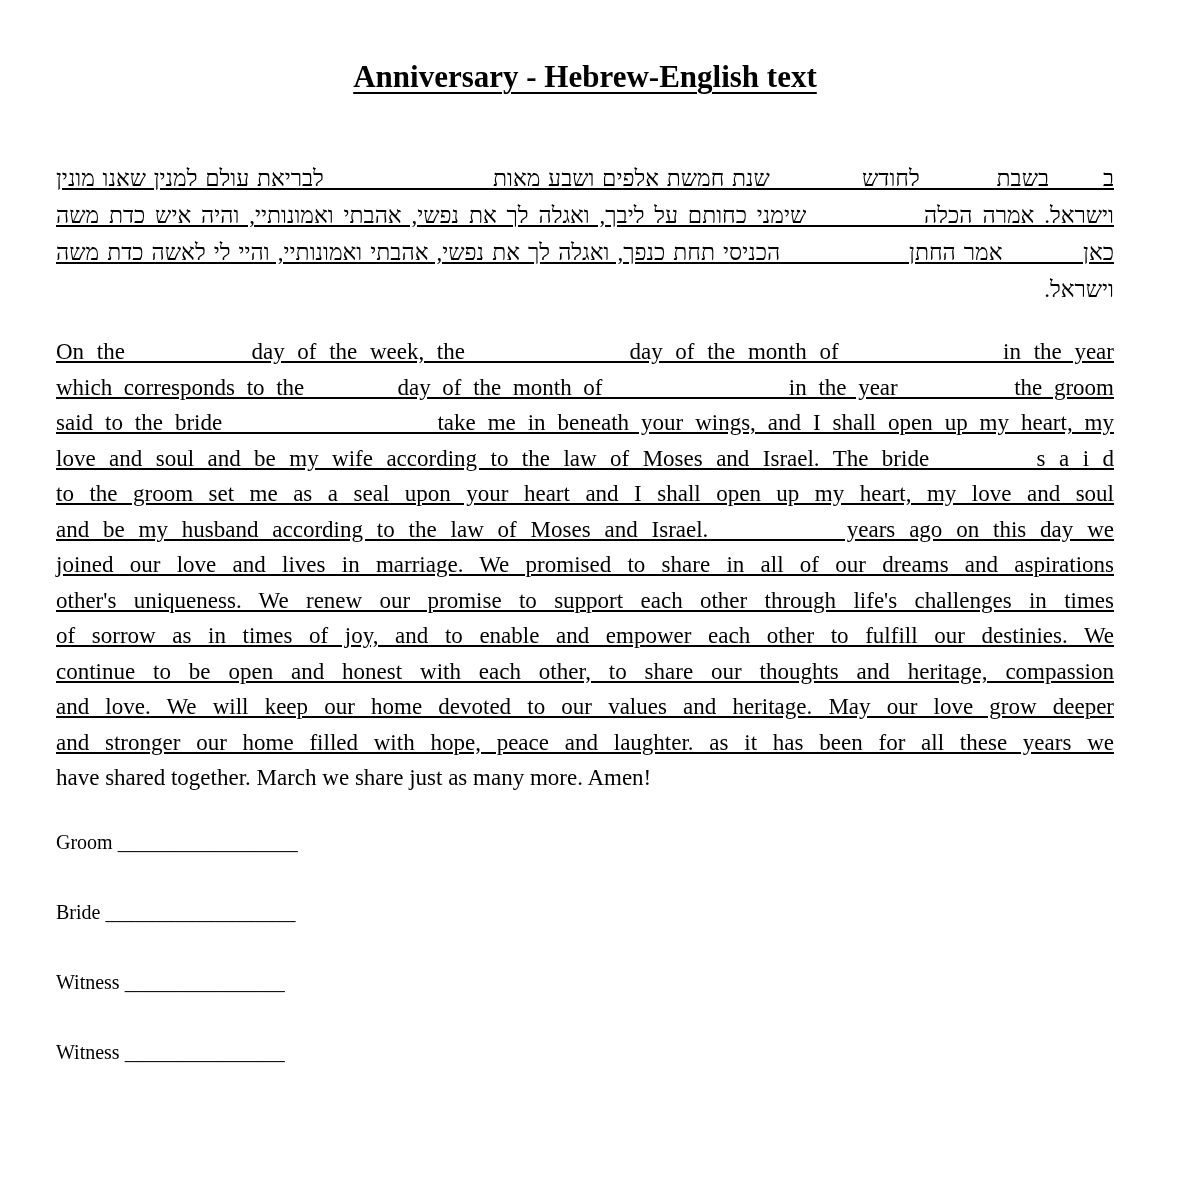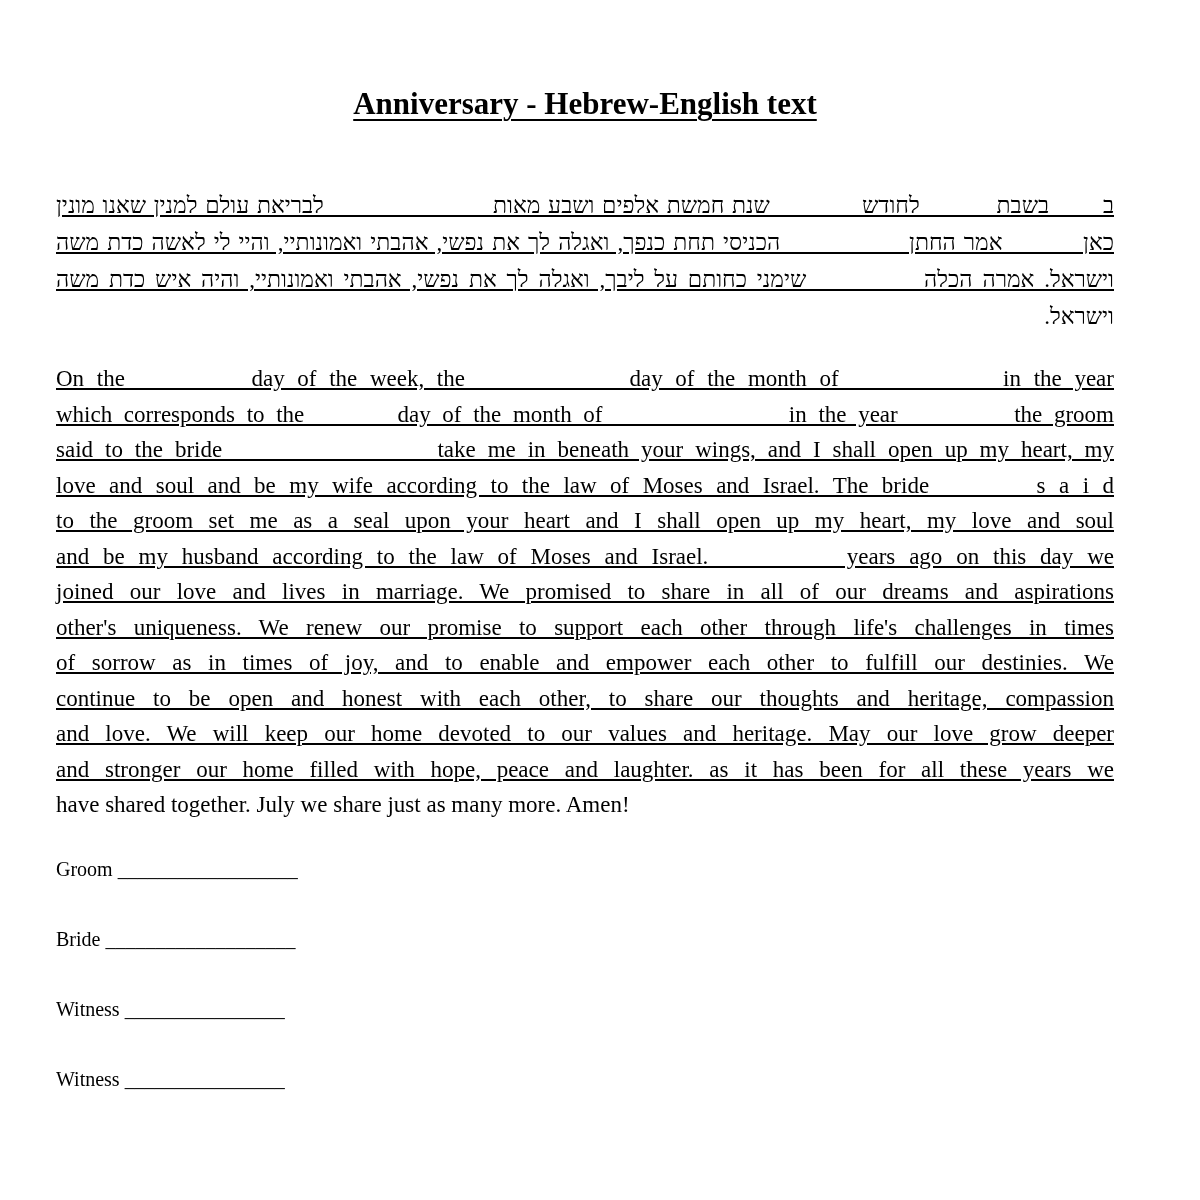--- a/index.html
+++ b/index.html
@@ -10,22 +10,23 @@
   }
   body {
     width: 1200px;
     height: 1200px;
     overflow: hidden;
   }
   .page {
     box-sizing: border-box;
     width: 1200px;
     height: 1172px;
-    padding: 85px 86px 0 56px;
+    padding: 40px 86px 0 56px;
     font-family: "Liberation Serif", "DejaVu Serif", serif;
+    margin-top: 18px;
   }
   .doc-title {
     margin: 0;
     font-size: 31px;
     line-height: 38px;
     font-weight: bold;
     text-align: center;
     text-decoration: underline;
     text-decoration-thickness: 2px;
     text-underline-offset: 5px;
@@ -72,39 +73,39 @@
 </style>
 </head>
 <body>
 
 <div class="page">
 
   <h1 class="doc-title">Anniversary - Hebrew-English text</h1>
 
   <div class="hebrew-block" dir="rtl">
     <div class="jline">ב&nbsp;&nbsp;&nbsp;&nbsp;&nbsp;&nbsp;&nbsp;בשבת&nbsp;&nbsp;&nbsp;&nbsp;&nbsp;&nbsp;&nbsp;&nbsp;&nbsp;&nbsp;לחודש&nbsp;&nbsp;&nbsp;&nbsp;&nbsp;&nbsp;&nbsp;&nbsp;&nbsp;&nbsp;&nbsp;&nbsp;שנת חמשת אלפים ושבע מאות&nbsp;&nbsp;&nbsp;&nbsp;&nbsp;&nbsp;&nbsp;&nbsp;&nbsp;&nbsp;&nbsp;&nbsp;&nbsp;&nbsp;&nbsp;&nbsp;&nbsp;&nbsp;&nbsp;&nbsp;&nbsp;&nbsp;לבריאת עולם למנין שאנו מונין</div>
+    <div class="jline">וישראל. אמרה הכלה&nbsp;&nbsp;&nbsp;&nbsp;&nbsp;&nbsp;&nbsp;&nbsp;&nbsp;&nbsp;&nbsp;&nbsp;שימני כחותם על ליבך, ואגלה לך את נפשי, אהבתי ואמונותיי, והיה איש כדת משה</div>
     <div class="jline">כאן&nbsp;&nbsp;&nbsp;&nbsp;&nbsp;&nbsp;&nbsp;&nbsp;&nbsp;&nbsp;אמר החתן&nbsp;&nbsp;&nbsp;&nbsp;&nbsp;&nbsp;&nbsp;&nbsp;&nbsp;&nbsp;&nbsp;&nbsp;&nbsp;&nbsp;&nbsp;&nbsp;הכניסי תחת כנפך, ואגלה לך את נפשי, אהבתי ואמונותיי, והיי לי לאשה כדת משה</div>
-    <div class="jline">וישראל. אמרה הכלה&nbsp;&nbsp;&nbsp;&nbsp;&nbsp;&nbsp;&nbsp;&nbsp;&nbsp;&nbsp;&nbsp;&nbsp;שימני כחותם על ליבך, ואגלה לך את נפשי, אהבתי ואמונותיי, והיה איש כדת משה</div>
     <div class="line-last-rtl">וישראל.</div>
   </div>
 
   <div class="english-block">
     <div class="jline">On the&nbsp;&nbsp;&nbsp;&nbsp;&nbsp;&nbsp;&nbsp;&nbsp;&nbsp;&nbsp;day of the week, the&nbsp;&nbsp;&nbsp;&nbsp;&nbsp;&nbsp;&nbsp;&nbsp;&nbsp;&nbsp;&nbsp;&nbsp;&nbsp;day of the month of&nbsp;&nbsp;&nbsp;&nbsp;&nbsp;&nbsp;&nbsp;&nbsp;&nbsp;&nbsp;&nbsp;&nbsp;&nbsp;in the year</div>
     <div class="jline">which corresponds to the&nbsp;&nbsp;&nbsp;&nbsp;&nbsp;&nbsp;&nbsp;&nbsp;day of the month of&nbsp;&nbsp;&nbsp;&nbsp;&nbsp;&nbsp;&nbsp;&nbsp;&nbsp;&nbsp;&nbsp;&nbsp;&nbsp;&nbsp;&nbsp;&nbsp;in the year&nbsp;&nbsp;&nbsp;&nbsp;&nbsp;&nbsp;&nbsp;&nbsp;&nbsp;&nbsp;the groom</div>
     <div class="jline">said to the bride&nbsp;&nbsp;&nbsp;&nbsp;&nbsp;&nbsp;&nbsp;&nbsp;&nbsp;&nbsp;&nbsp;&nbsp;&nbsp;&nbsp;&nbsp;&nbsp;&nbsp;&nbsp;take me in beneath your wings, and I shall open up my heart, my</div>
     <div class="jline">love and soul and be my wife according to the law of Moses and Israel. The bride&nbsp;&nbsp;&nbsp;&nbsp;&nbsp;&nbsp;&nbsp;&nbsp;s a i d</div>
     <div class="jline">to the groom set me as a seal upon your heart and I shall open up my heart, my love and soul</div>
     <div class="jline">and be my husband according to the law of Moses and Israel.&nbsp;&nbsp;&nbsp;&nbsp;&nbsp;&nbsp;&nbsp;&nbsp;&nbsp;&nbsp;years ago on this day we</div>
     <div class="jline">joined our love and lives in marriage. We promised to share in all of our dreams and aspirations</div>
     <div class="jline">other's uniqueness. We renew our promise to support each other through life's challenges in times</div>
     <div class="jline">of sorrow as in times of joy, and to enable and empower each other to fulfill our destinies. We</div>
     <div class="jline">continue to be open and honest with each other, to share our thoughts and heritage, compassion</div>
     <div class="jline">and love. We will keep our home devoted to our values and heritage. May our love grow deeper</div>
     <div class="jline">and stronger our home filled with hope, peace and laughter. as it has been for all these years we</div>
-    <div class="line-last-ltr">have shared together. July we share just as many more. Amen!</div>
+    <div class="line-last-ltr">have shared together. March we share just as many more. Amen!</div>
   </div>
 
   <div class="signature-block">
     <div class="signature-row">
       <span>Groom</span>
       <span class="signature-blank">__________________</span>
     </div>
     <div class="signature-row">
       <span>Bride</span>
       <span class="signature-blank">___________________</span>

